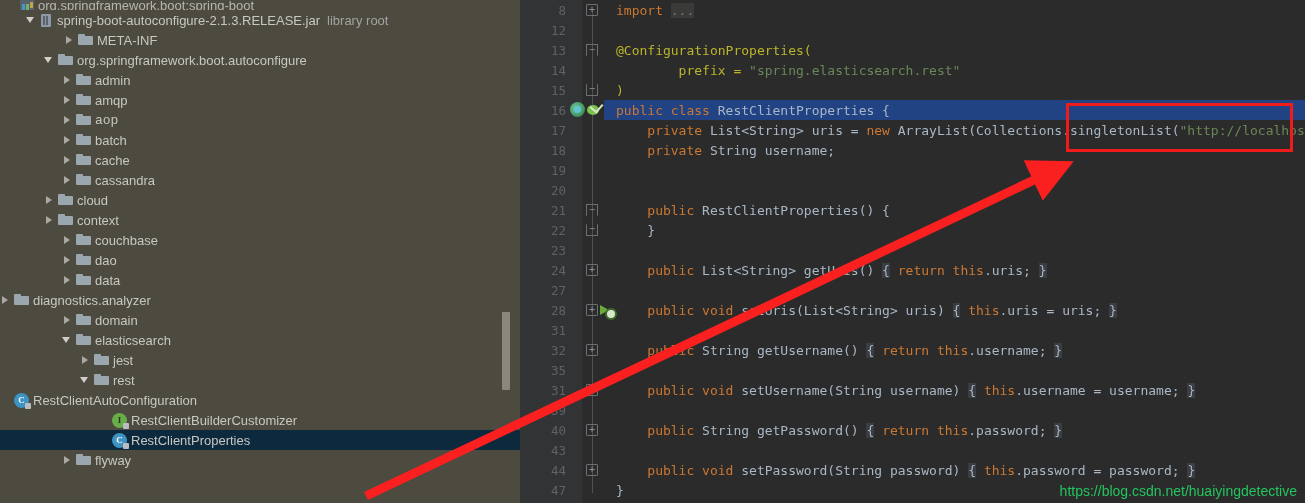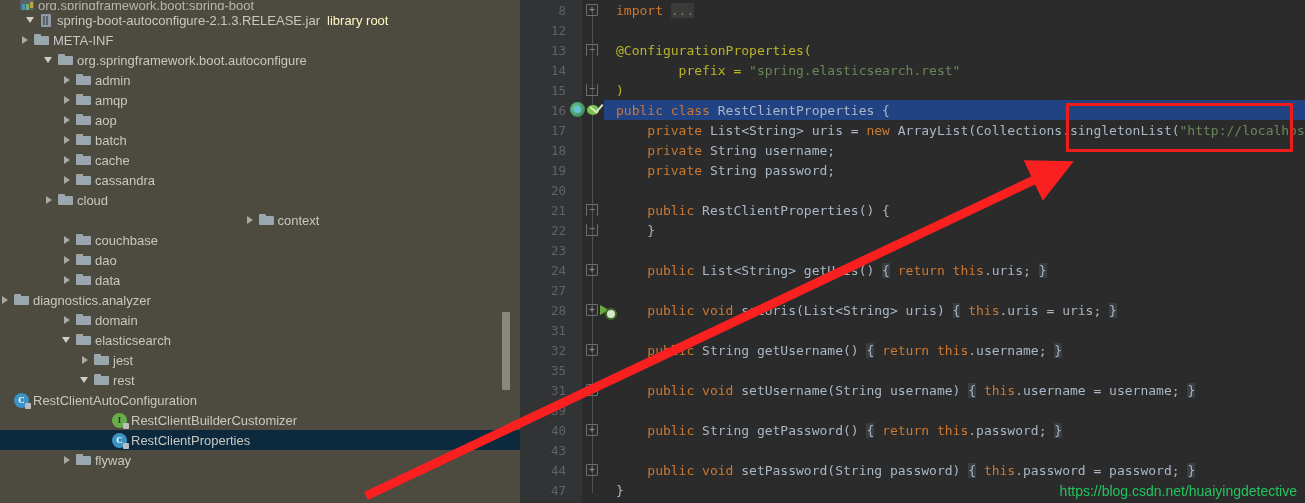--- a/index.html
+++ b/index.html
@@ -93,21 +93,21 @@
     background: #69ad4a; position: relative;
     font-size: 9px; color: #1f3d14; line-height: 15px; text-align: center;
     font-family: "Liberation Serif", serif;
   }
   .ic-iface::after { content: "I"; font-weight: bold; }
   .ic-iface .lockdot {
     position: absolute; right: -2px; bottom: -1px;
     width: 6px; height: 6px; background: #b9bcc0; border-radius: 1px;
   }
   .tlabel { color: #c8c8c2; }
-  .tlabel.dim { color: #fef9c3; margin-left: 7px; }
+  .tlabel.dim { color: #a3a3a3; margin-left: 7px; }
 
   
   #tree-scrollbar-track {
     position: absolute; right: 5px; top: 0; width: 8px; height: 503px;
   }
   #tree-scrollbar-thumb {
     position: absolute; right: 5px; top: 312px; width: 8px; height: 78px;
     background: #8a877c; border-radius: 1px;
   }
 
@@ -226,41 +226,41 @@
         <div class="tree-row top-cut" style="padding-left: 20px;">
           <span class="ticon ic-maven"></span>
           <span class="tlabel">org.springframework.boot:spring-boot</span>
         </div>
         <div class="tree-row" style="padding-left: 26px;">
           <span class="twisty open"></span>
           <span class="ticon ic-jar"></span>
           <span class="tlabel">spring-boot-autoconfigure-2.1.3.RELEASE.jar</span>
           <span class="tlabel dim">library root</span>
         </div>
-        <div class="tree-row" style="padding-left: 20px;">
+        <div class="tree-row" style="padding-left: 64px;">
           <span class="twisty closed"></span>
           <span class="ticon ic-folder"></span>
           <span class="tlabel">META-INF</span>
         </div>
         <div class="tree-row" style="padding-left: 44px;">
           <span class="twisty open"></span>
           <span class="ticon ic-folder"></span>
           <span class="tlabel">org.springframework.boot.autoconfigure</span>
         </div>
         <div class="tree-row" style="padding-left: 62px;">
           <span class="twisty closed"></span>
           <span class="ticon ic-folder"></span>
           <span class="tlabel">admin</span>
         </div>
         <div class="tree-row" style="padding-left: 62px;">
           <span class="twisty closed"></span>
           <span class="ticon ic-folder"></span>
           <span class="tlabel">amqp</span>
         </div>
-        <div class="tree-row" style="padding-left: 62px;">
+        <div class="tree-row" style="padding-left: 62px; font-family: Liberation Mono, monospace;">
           <span class="twisty closed"></span>
           <span class="ticon ic-folder"></span>
           <span class="tlabel">aop</span>
         </div>
         <div class="tree-row" style="padding-left: 62px;">
           <span class="twisty closed"></span>
           <span class="ticon ic-folder"></span>
           <span class="tlabel">batch</span>
         </div>
         <div class="tree-row" style="padding-left: 62px;">
@@ -271,21 +271,21 @@
         <div class="tree-row" style="padding-left: 62px;">
           <span class="twisty closed"></span>
           <span class="ticon ic-folder"></span>
           <span class="tlabel">cassandra</span>
         </div>
         <div class="tree-row" style="padding-left: 44px;">
           <span class="twisty closed"></span>
           <span class="ticon ic-folder"></span>
           <span class="tlabel">cloud</span>
         </div>
-        <div class="tree-row" style="padding-left: 44px; justify-content: center;">
+        <div class="tree-row" style="padding-left: 44px;">
           <span class="twisty closed"></span>
           <span class="ticon ic-folder"></span>
           <span class="tlabel">context</span>
         </div>
         <div class="tree-row" style="padding-left: 62px;">
           <span class="twisty closed"></span>
           <span class="ticon ic-folder"></span>
           <span class="tlabel">couchbase</span>
         </div>
         <div class="tree-row" style="padding-left: 62px;">
@@ -395,21 +395,20 @@
         <div class="code-row" style="top: 120px;">
           <div class="ln">17</div>
           <div class="code-text"><span class="kw">    private </span><span class="plain">List&lt;String&gt; uris = </span><span class="kw">new </span><span class="plain">ArrayList(Collections.singletonList(</span><span class="str">"http://localhost:9200"</span></div>
         </div>
         <div class="code-row" style="top: 140px;">
           <div class="ln">18</div>
           <div class="code-text"><span class="kw">    private </span><span class="plain">String username;</span></div>
         </div>
         <div class="code-row" style="top: 160px;">
           <div class="ln">19</div>
-          <div class="code-text"><span class="kw">    private </span><span class="plain">String password;</span></div>
         </div>
         <div class="code-row" style="top: 180px;">
           <div class="ln">20</div>
           <div class="code-text"></div>
         </div>
         <div class="code-row" style="top: 200px;">
           <div class="ln">21</div>
           <div class="fold minus-top" style="top: 4px;">−</div>
           <div class="code-text"><span class="kw">    public </span><span class="plain">RestClientProperties() {</span></div>
         </div>

